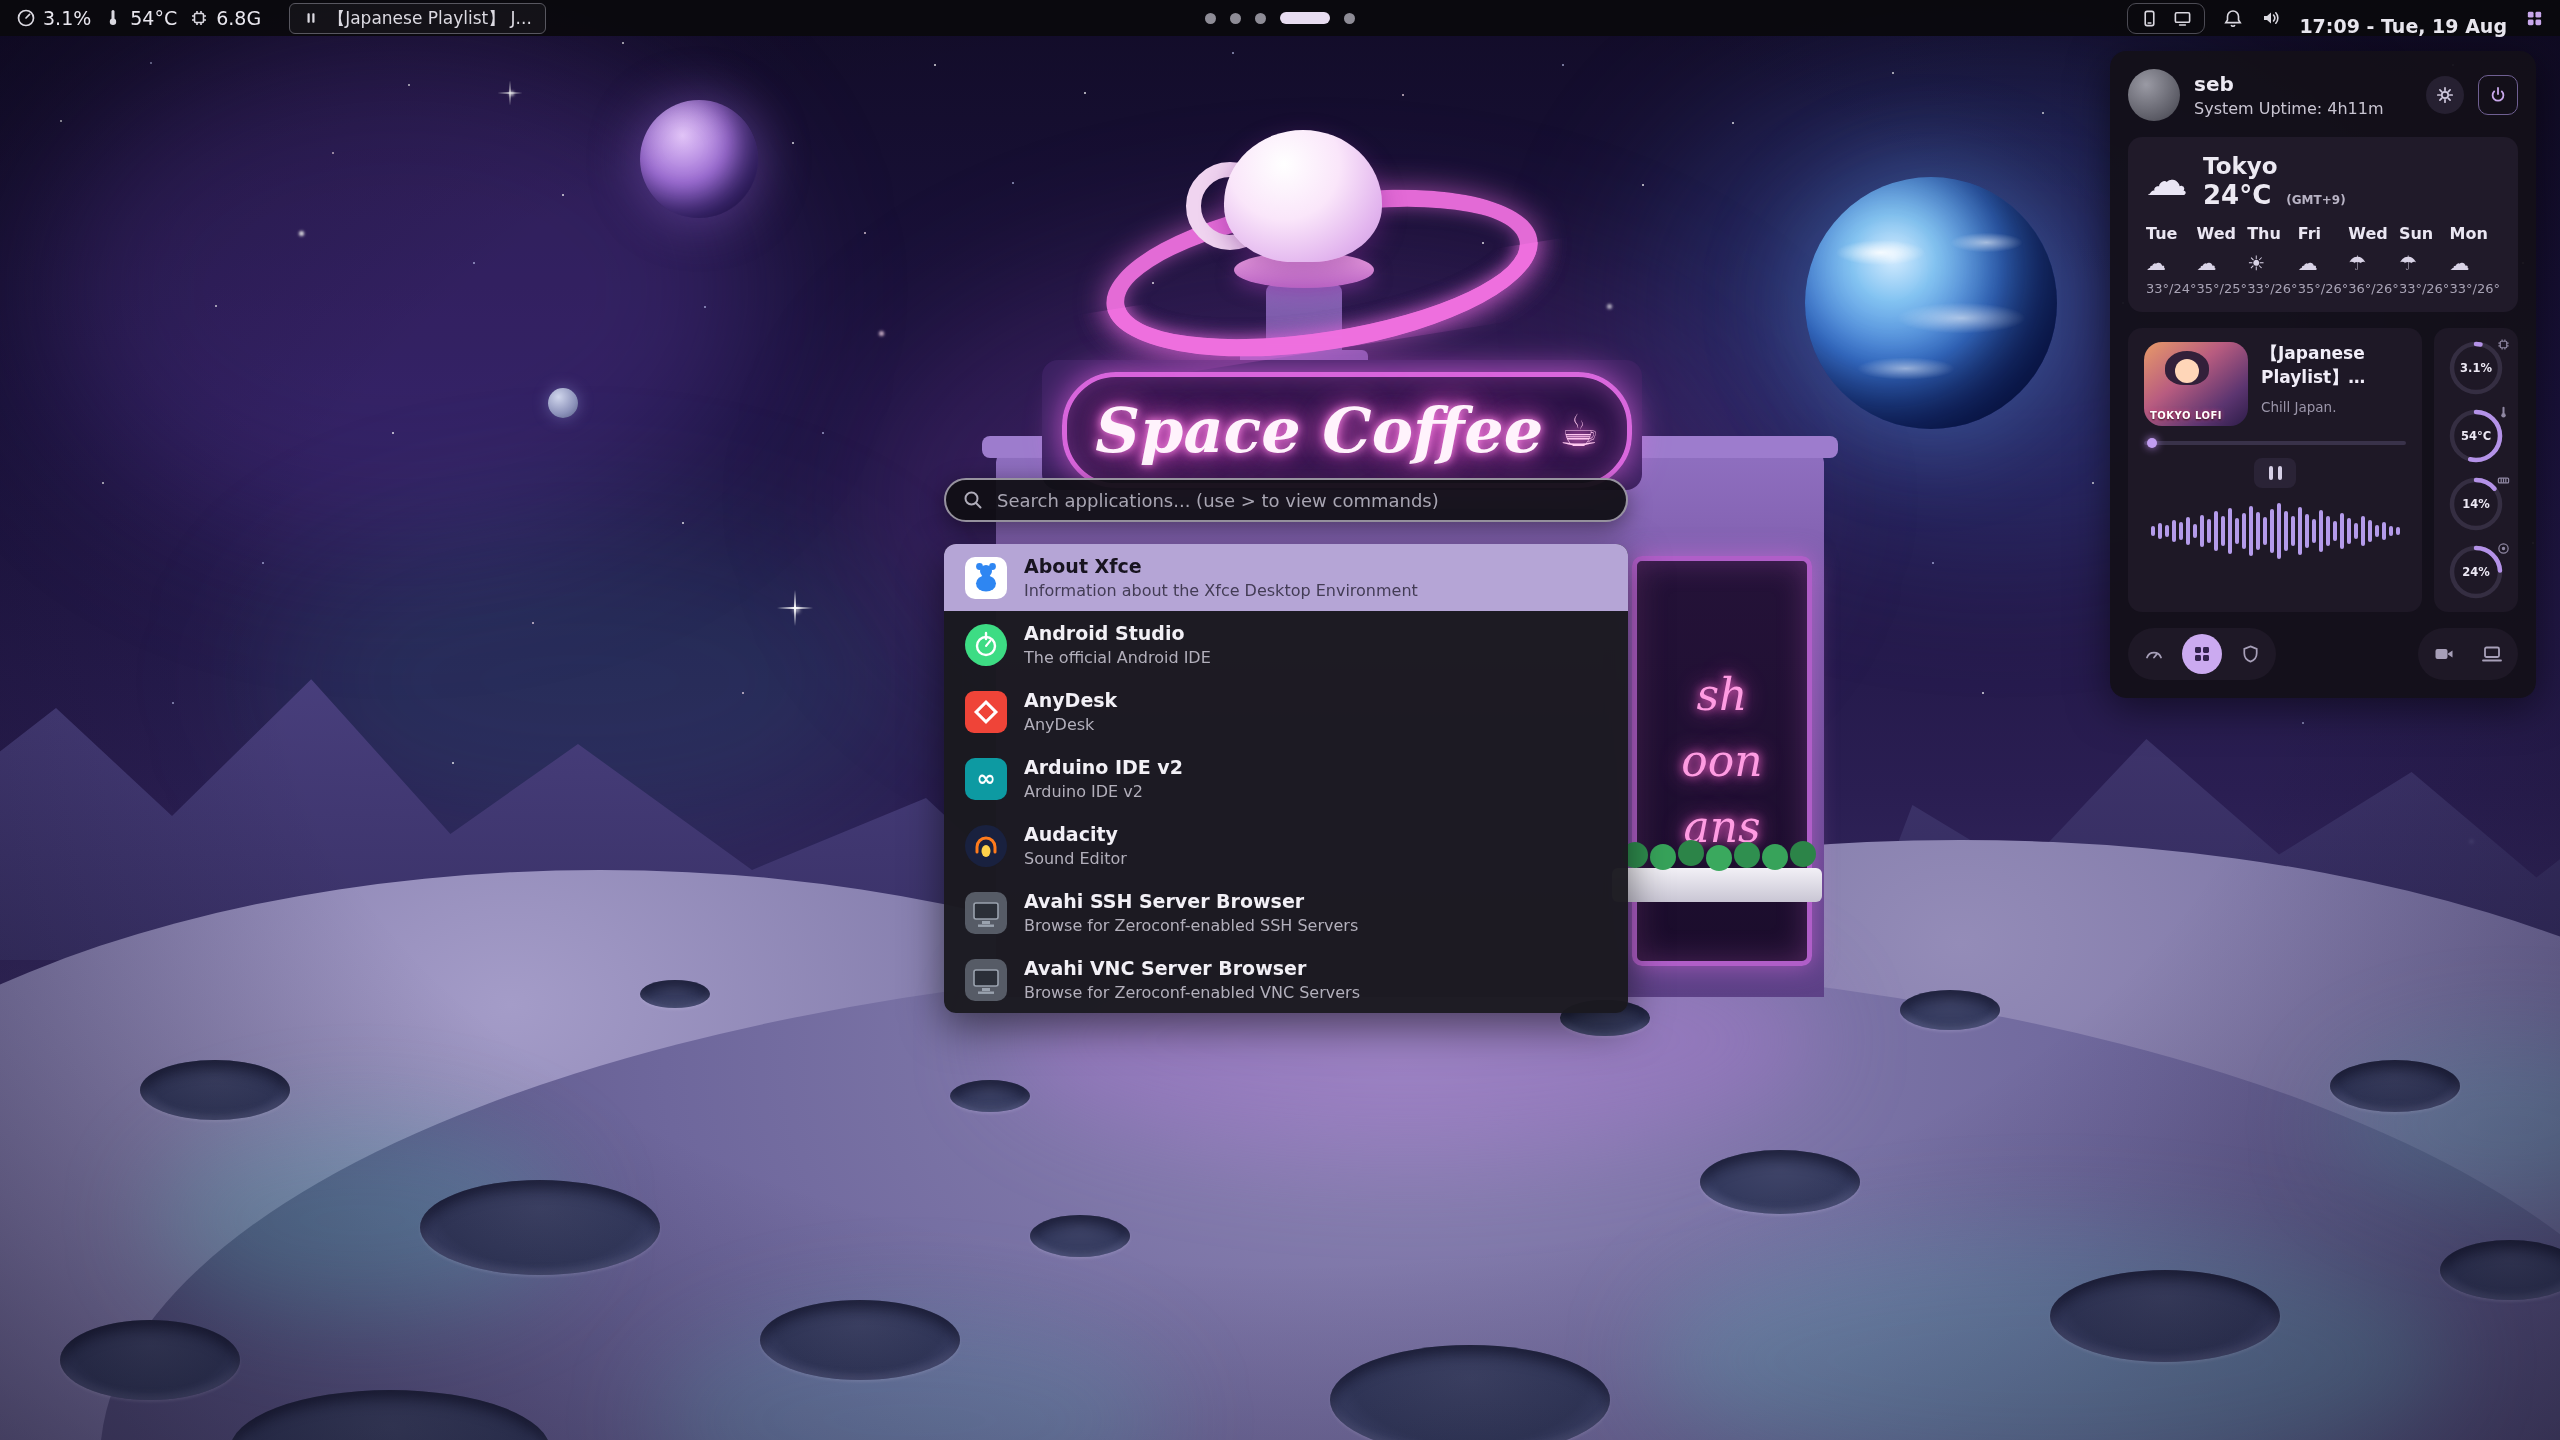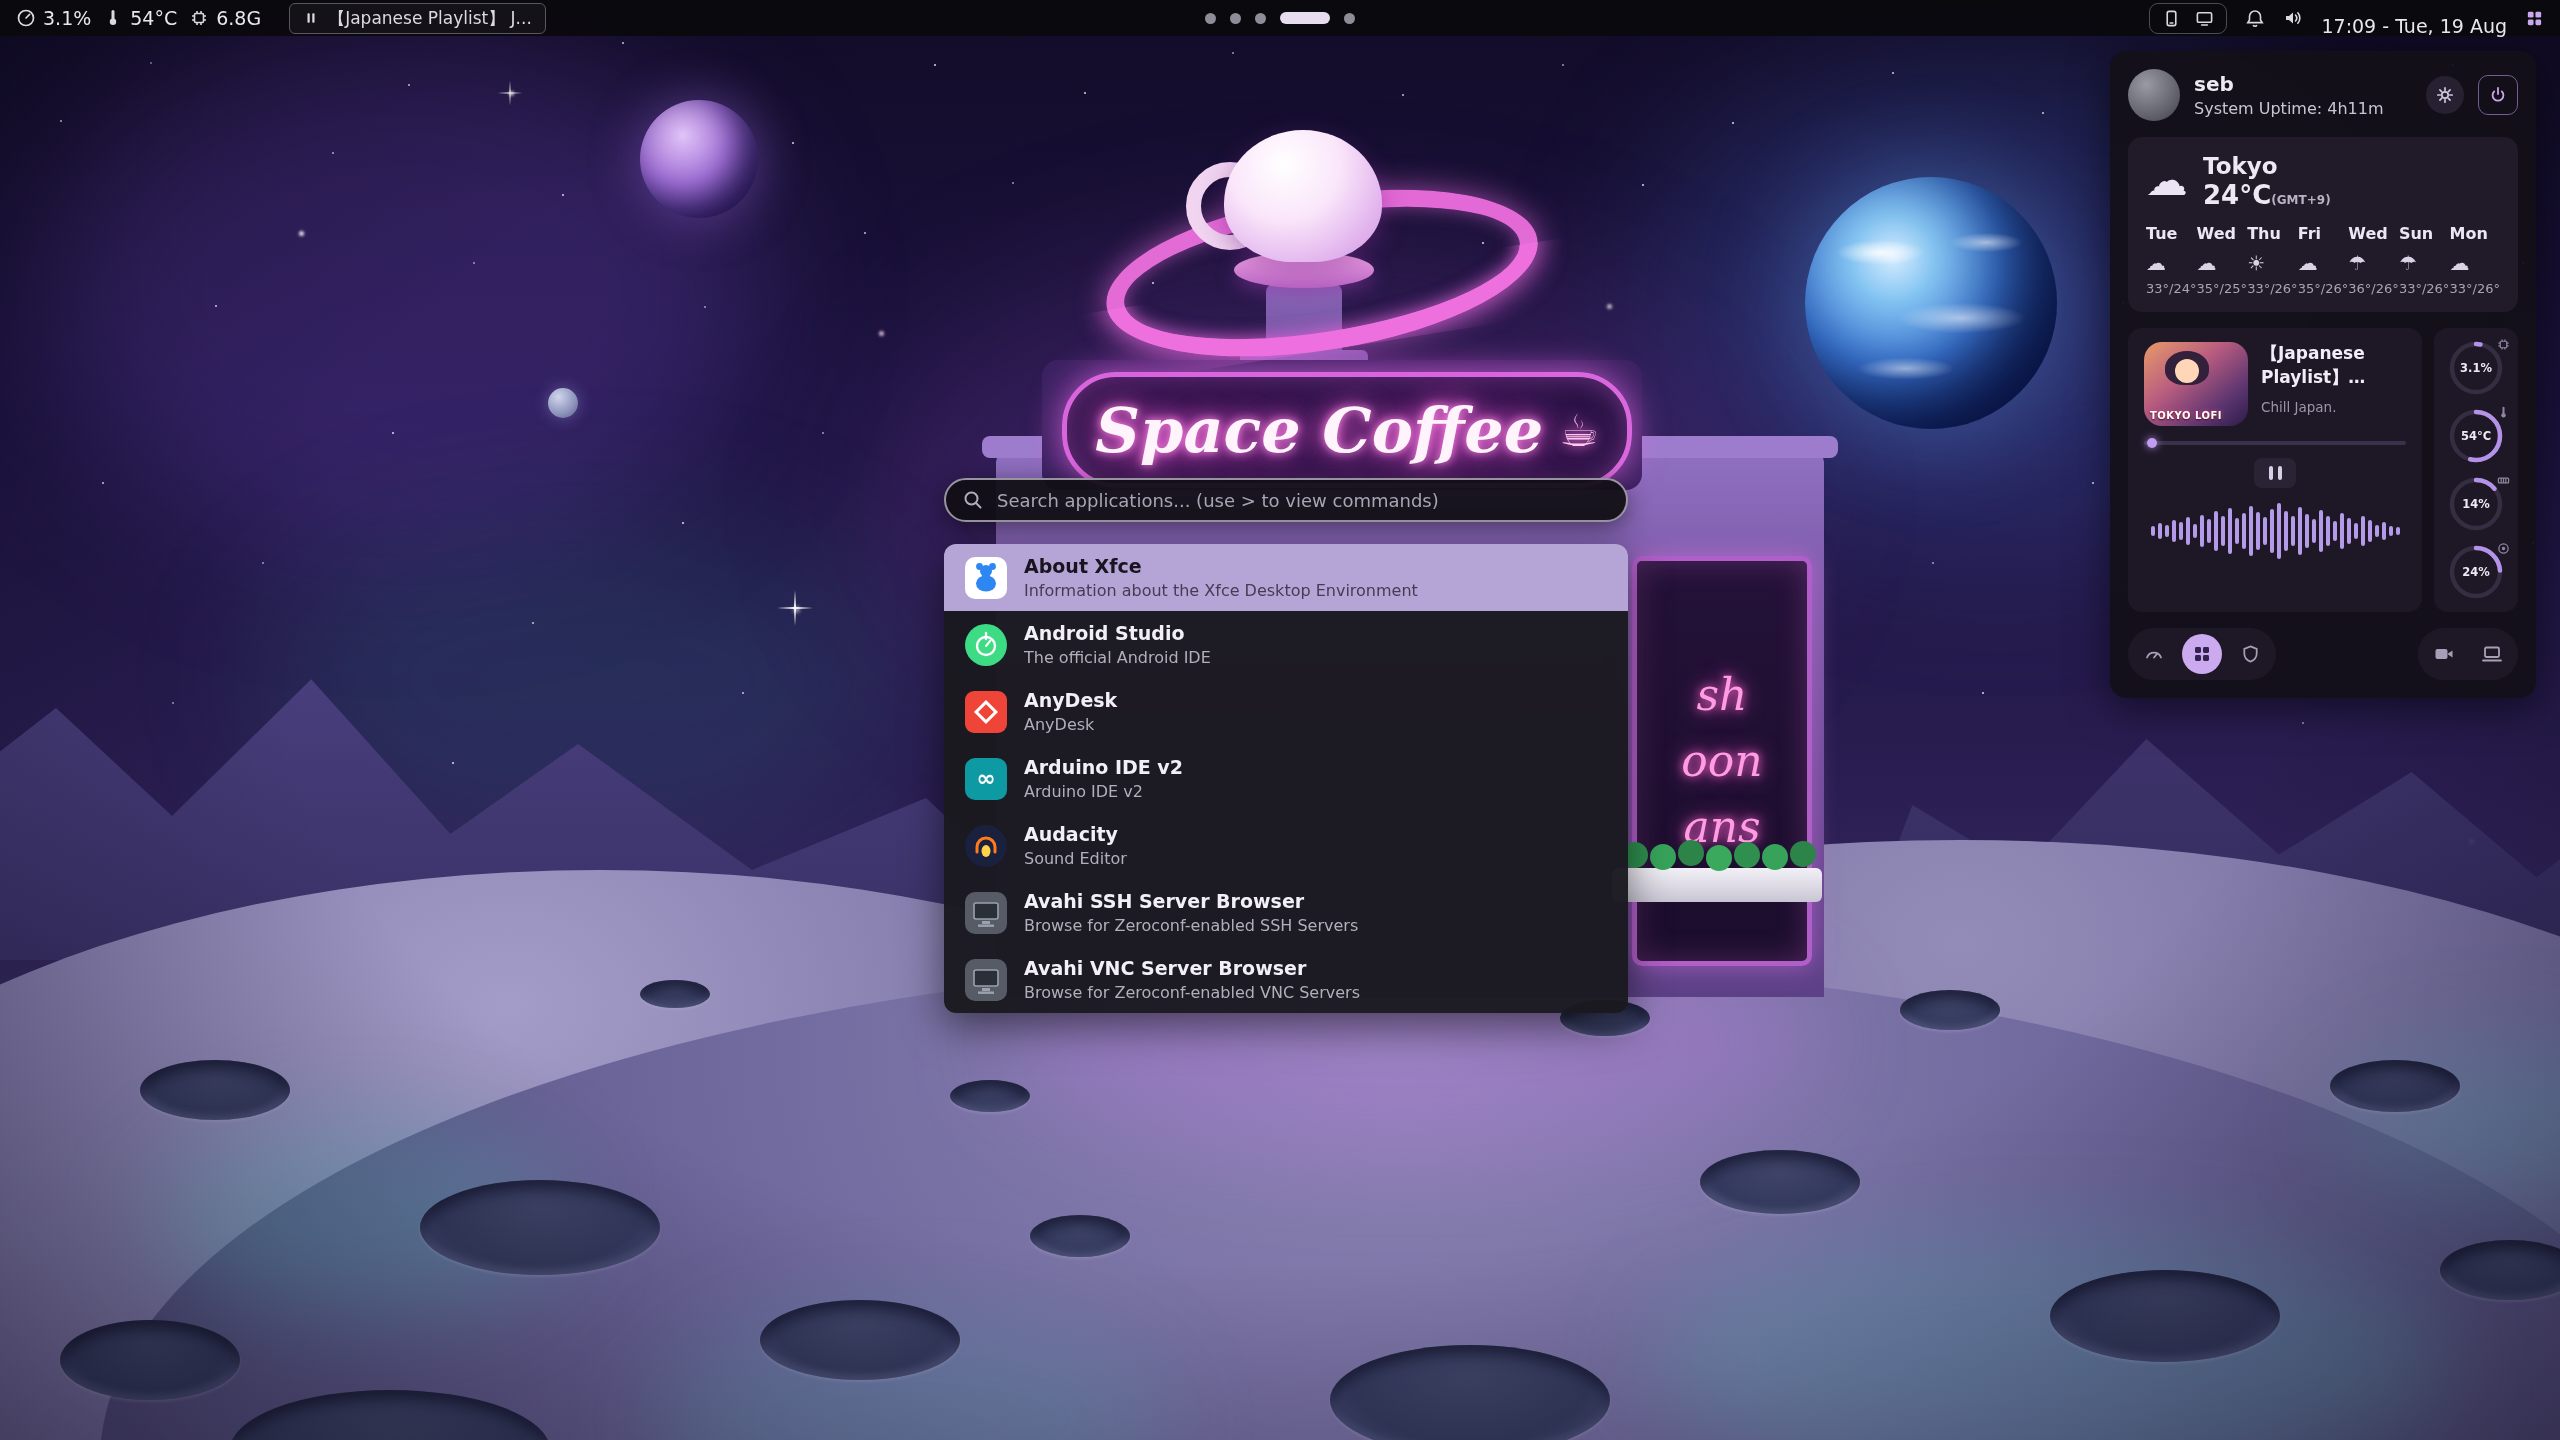--- a/index.html
+++ b/index.html
@@ -133,21 +133,21 @@
   .tb-item{display:flex;align-items:center;gap:7px;font-weight:500;}
   .tb-ico{display:flex;align-items:center;}
   .playlist-btn{margin-left:16px;display:flex;align-items:center;gap:9px;border:1px solid #585760;
     border-radius:6px;padding:3px 13px;font-size:17px;color:#dcdae2;background:rgba(255,255,255,.04);cursor:pointer;}
   .tb-center{position:absolute;left:50%;top:50%;transform:translate(-50%,-50%);
     display:flex;align-items:center;gap:14px;}
   .ws-dot{width:11px;height:11px;border-radius:50%;background:#8e8c96;cursor:pointer;}
   .ws-active{width:50px;height:12px;border-radius:7px;background:#e7dcf0;cursor:pointer;}
   .tb-right{margin-left:auto;display:flex;align-items:center;gap:18px;}
   .tb-pill{display:flex;gap:14px;align-items:center;border:1px solid #4c4b54;border-radius:9px;padding:5px 12px;}
-  .tb-clock{font-weight:400;margin-top:15px;}
+  .tb-clock{font-weight:700;margin-top:15px;}
 
   
   #launcher{position:absolute;left:944px;top:478px;width:684px;z-index:50;}
   .search-bar{height:40px;border:2px solid #97939f;border-radius:22px;background:rgba(16,15,20,.94);
     display:flex;align-items:center;padding:0 16px;gap:11px;box-shadow:0 6px 24px rgba(0,0,0,.45);}
   .search-bar input{flex:1;background:transparent;border:0;outline:0;color:#eceaf2;font-size:18px;
     font-family:inherit;}
   .search-bar input::placeholder{color:#a8a5b2;}
   .results{margin-top:22px;background:rgba(26,25,31,.97);border-radius:12px;overflow:hidden;
     box-shadow:0 14px 40px rgba(0,0,0,.5);}
@@ -173,21 +173,21 @@
   .uname{font-size:20px;font-weight:700;}
   .uptime{font-size:16px;color:#c9c5d2;margin-top:3px;}
   .icon-btn{width:38px;height:38px;border-radius:50%;background:#262031;display:flex;align-items:center;
     justify-content:center;color:#cfc8dd;cursor:pointer;flex:0 0 auto;}
   .power-btn{border-radius:10px;background:transparent;border:1.6px solid #6f5f92;color:#c9a8ec;}
 
   .weather-card{margin-top:16px;background:#201a29;border-radius:14px;padding:16px 18px;}
   .wx-top{display:flex;align-items:center;gap:15px;}
   .wx-glyph{font-size:42px;color:#e9e5f4;line-height:1;}
   .wx-city{font-size:23px;font-weight:700;line-height:1.2;}
-  .wx-temp-row{display:flex;align-items:baseline;gap:0;}
+  .wx-temp-row{display:flex;align-items:baseline;gap:15px;}
   .wx-temp{font-size:26px;font-weight:700;line-height:1.1;}
   .wx-tz{font-size:12px;color:#b8b3c4;font-weight:600;}
   .wx-row{display:flex;margin-top:15px;}
   .wx-col{flex:1;text-align:left;}
   .wx-day{font-size:16px;font-weight:600;color:#eae6f2;}
   .wx-ic{font-size:20px;color:#d9d3e6;margin:8px 0 6px;}
   .wx-t{font-size:13px;color:#a8a3b5;}
 
   .music-row{margin-top:16px;display:flex;gap:12px;}
   .music-card{flex:1;background:#1e1826;border-radius:14px;padding:14px 16px;min-width:0;}

